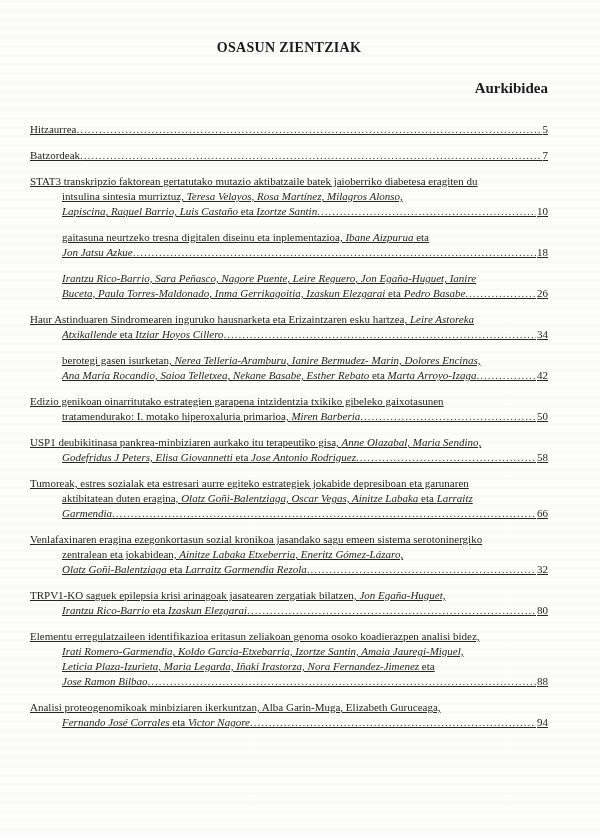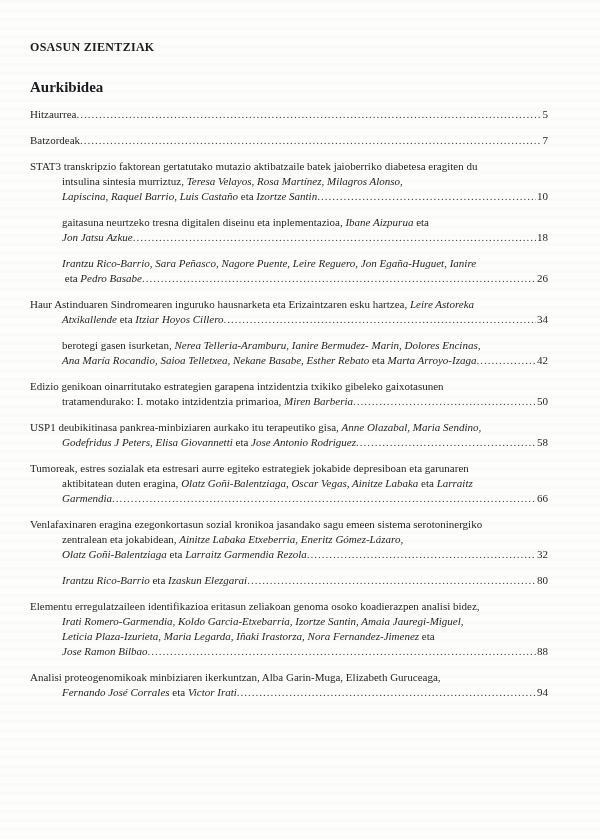--- a/index.html
+++ b/index.html
@@ -13,34 +13,34 @@
   .page {
     box-sizing: border-box;
     width: 600px; height: 838px;
     padding: 40px 52px 30px 30px;
     background:
       repeating-linear-gradient(180deg, rgba(0,0,0,0.012) 0 3px, rgba(0,0,0,0) 3px 9px),
       #fdfdfc;
   }
   h1.doc-title {
     margin: 0 0 0 0;
-    text-align: left;
-    font-size: 12px;
+    text-align: center;
+    font-size: 14px;
     font-weight: bold;
     letter-spacing: 0.3px;
     color: #1c1c20;
   }
   h2.toc-title {
     margin: 24px 0 0 0;
-    text-align: left;
+    text-align: right;
     font-size: 15px;
     font-weight: bold;
     color: #1c1c20;
   }
-  .toc { margin-top: 11px; }
+  .toc { margin-top: 25px; text-decoration: underline; }
   .entry { margin-bottom: 11px; }
   .line {
     font-size: 11px;
     line-height: 15px;
     white-space: nowrap;
     overflow: hidden;
   }
   .line span { white-space: pre; }
   .line .it { font-style: italic; }
   .cont { padding-left: 32px; }
@@ -96,20 +96,21 @@
         <div class="line cont"><span>gaitasuna neurtzeko tresna digitalen diseinu eta inplementazioa, </span><span class="it">Ibane Aizpurua</span><span> eta</span></div>
         <div class="line cont last">
           <span class="it">Jon Jatsu Azkue</span>
           <span class="leader">................................................................................................................................................................................................................................................................................................................................................................................................................</span>
           <span class="pageno">18</span>
         </div>
       </div>
       <div class="entry">
         <div class="line cont"><span class="it">Irantzu Rico-Barrio, Sara Peñasco, Nagore Puente, Leire Reguero, Jon Egaña-Huguet, Ianire</span></div>
         <div class="line cont last">
+          <span class="it">Buceta, Paula Torres-Maldonado, Inma Gerrikagoitia, Izaskun Elezgarai</span>
           <span> eta </span>
           <span class="it">Pedro Basabe</span>
           <span class="leader">................................................................................................................................................................................................................................................................................................................................................................................................................</span>
           <span class="pageno">26</span>
         </div>
       </div>
       <div class="entry">
         <div class="line"><span>Haur Astinduaren Sindromearen inguruko hausnarketa eta Erizaintzaren esku hartzea, </span><span class="it">Leire Astoreka</span></div>
         <div class="line cont last">
           <span class="it">Atxikallende</span>
@@ -125,21 +126,21 @@
           <span class="it">Ana María Rocandio, Saioa Telletxea, Nekane Basabe, Esther Rebato</span>
           <span> eta </span>
           <span class="it">Marta Arroyo-Izaga</span>
           <span class="leader">................................................................................................................................................................................................................................................................................................................................................................................................................</span>
           <span class="pageno">42</span>
         </div>
       </div>
       <div class="entry">
         <div class="line"><span>Edizio genikoan oinarritutako estrategien garapena intzidentzia txikiko gibeleko gaixotasunen</span></div>
         <div class="line cont last">
-          <span>tratamendurako: I. motako intzidentzia primarioa, </span>
+          <span>tratamendurako: I. motako hiperoxaluria primarioa, </span>
           <span class="it">Miren Barberia</span>
           <span class="leader">................................................................................................................................................................................................................................................................................................................................................................................................................</span>
           <span class="pageno">50</span>
         </div>
       </div>
       <div class="entry">
         <div class="line"><span>USP1 deubikitinasa pankrea-minbiziaren aurkako itu terapeutiko gisa, </span><span class="it">Anne Olazabal, Maria Sendino,</span></div>
         <div class="line cont last">
           <span class="it">Godefridus J Peters, Elisa Giovannetti</span>
           <span> eta </span>
@@ -162,20 +163,21 @@
         <div class="line cont"><span>zentralean eta jokabidean, </span><span class="it">Ainitze Labaka Etxeberria, Eneritz Gómez-Lázaro,</span></div>
         <div class="line cont last">
           <span class="it">Olatz Goñi-Balentziaga</span>
           <span> eta </span>
           <span class="it">Larraitz Garmendia Rezola</span>
           <span class="leader">................................................................................................................................................................................................................................................................................................................................................................................................................</span>
           <span class="pageno">32</span>
         </div>
       </div>
       <div class="entry">
+        <div class="line"><span>TRPV1-KO saguek epilepsia krisi arinagoak jasatearen zergatiak bilatzen, </span><span class="it">Jon Egaña-Huguet,</span></div>
         <div class="line cont last">
           <span class="it">Irantzu Rico-Barrio</span>
           <span> eta </span>
           <span class="it">Izaskun Elezgarai</span>
           <span class="leader">................................................................................................................................................................................................................................................................................................................................................................................................................</span>
           <span class="pageno">80</span>
         </div>
       </div>
       <div class="entry">
         <div class="line"><span>Elementu erregulatzaileen identifikazioa eritasun zeliakoan genoma osoko koadierazpen analisi bidez,</span></div>
@@ -185,19 +187,19 @@
           <span class="it">Jose Ramon Bilbao</span>
           <span class="leader">................................................................................................................................................................................................................................................................................................................................................................................................................</span>
           <span class="pageno">88</span>
         </div>
       </div>
       <div class="entry">
         <div class="line"><span>Analisi proteogenomikoak minbiziaren ikerkuntzan, Alba Garin-Muga, Elizabeth Guruceaga,</span></div>
         <div class="line cont last">
           <span class="it">Fernando José Corrales</span>
           <span> eta </span>
-          <span class="it">Victor Irati</span>
+          <span class="it">Victor Nagore</span>
           <span class="leader">................................................................................................................................................................................................................................................................................................................................................................................................................</span>
           <span class="pageno">94</span>
         </div>
       </div>
     </div>
 </div>
 
 </body></html>

